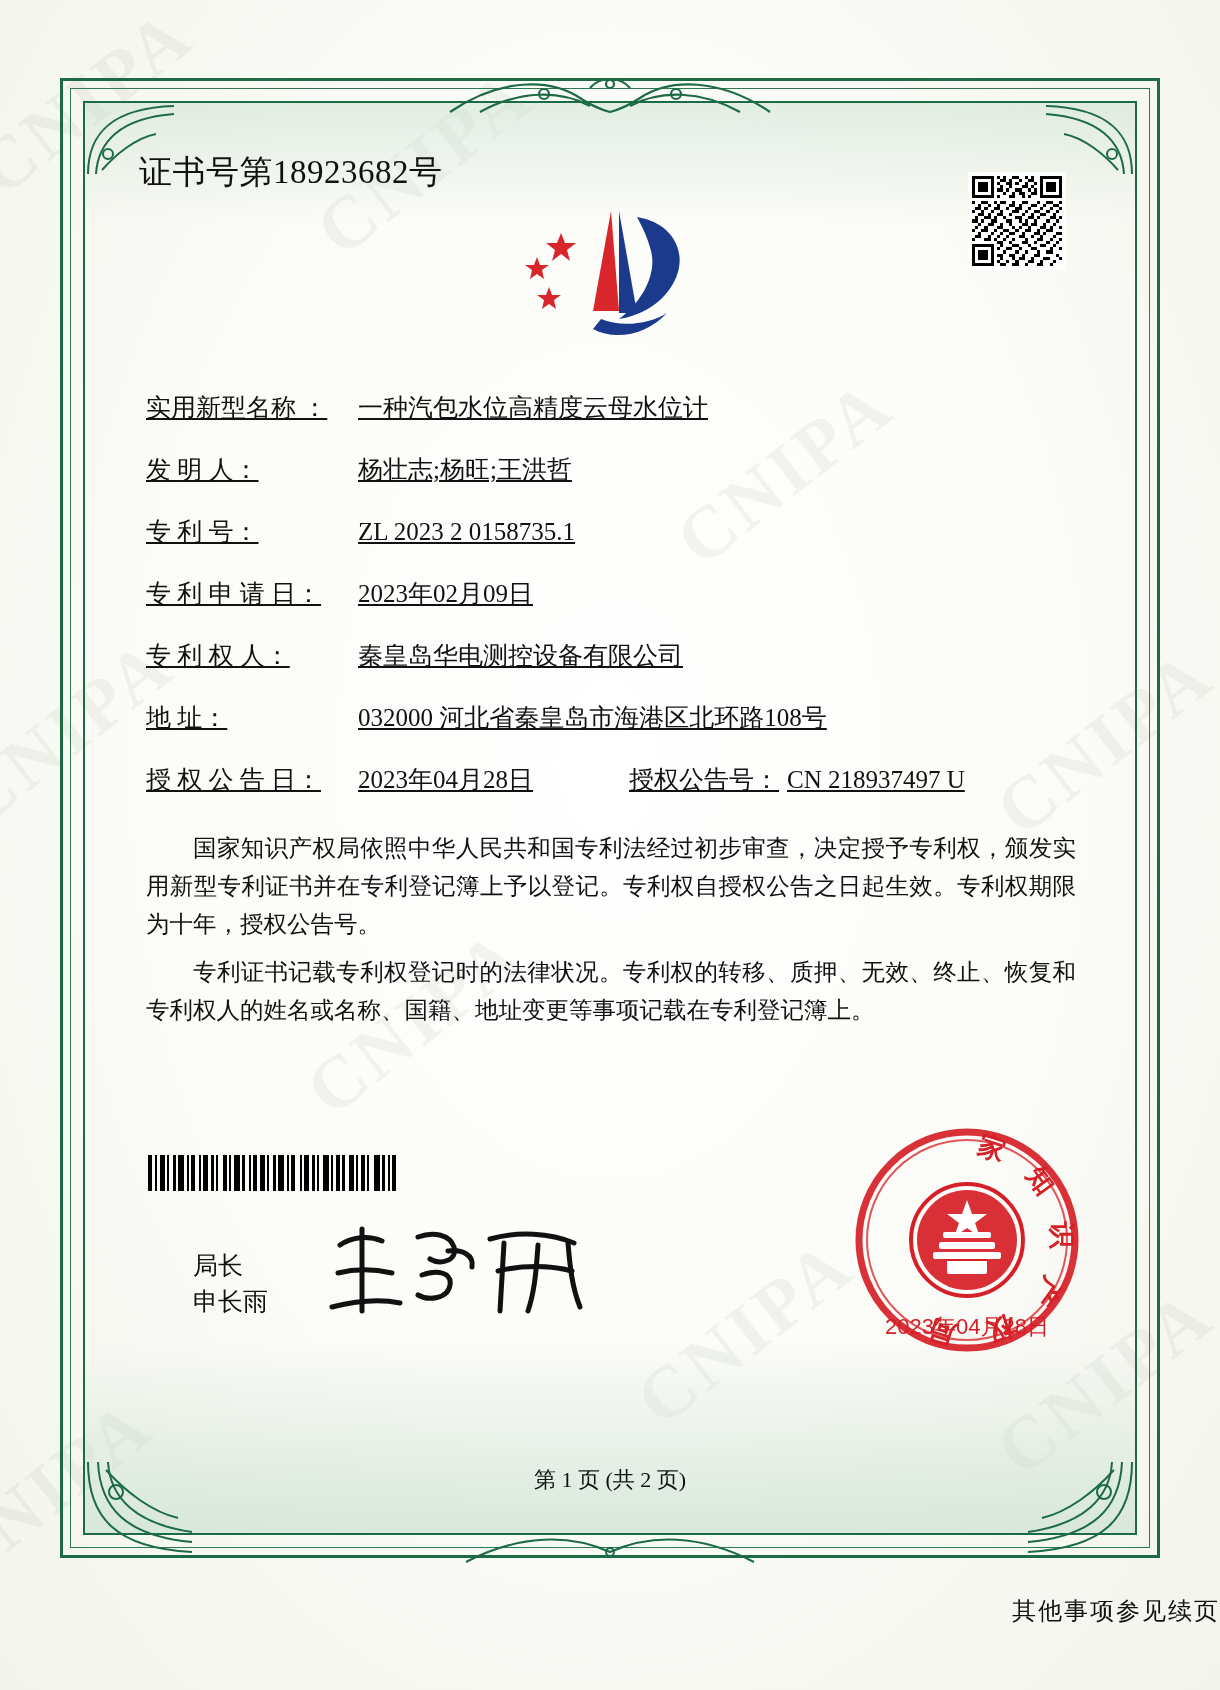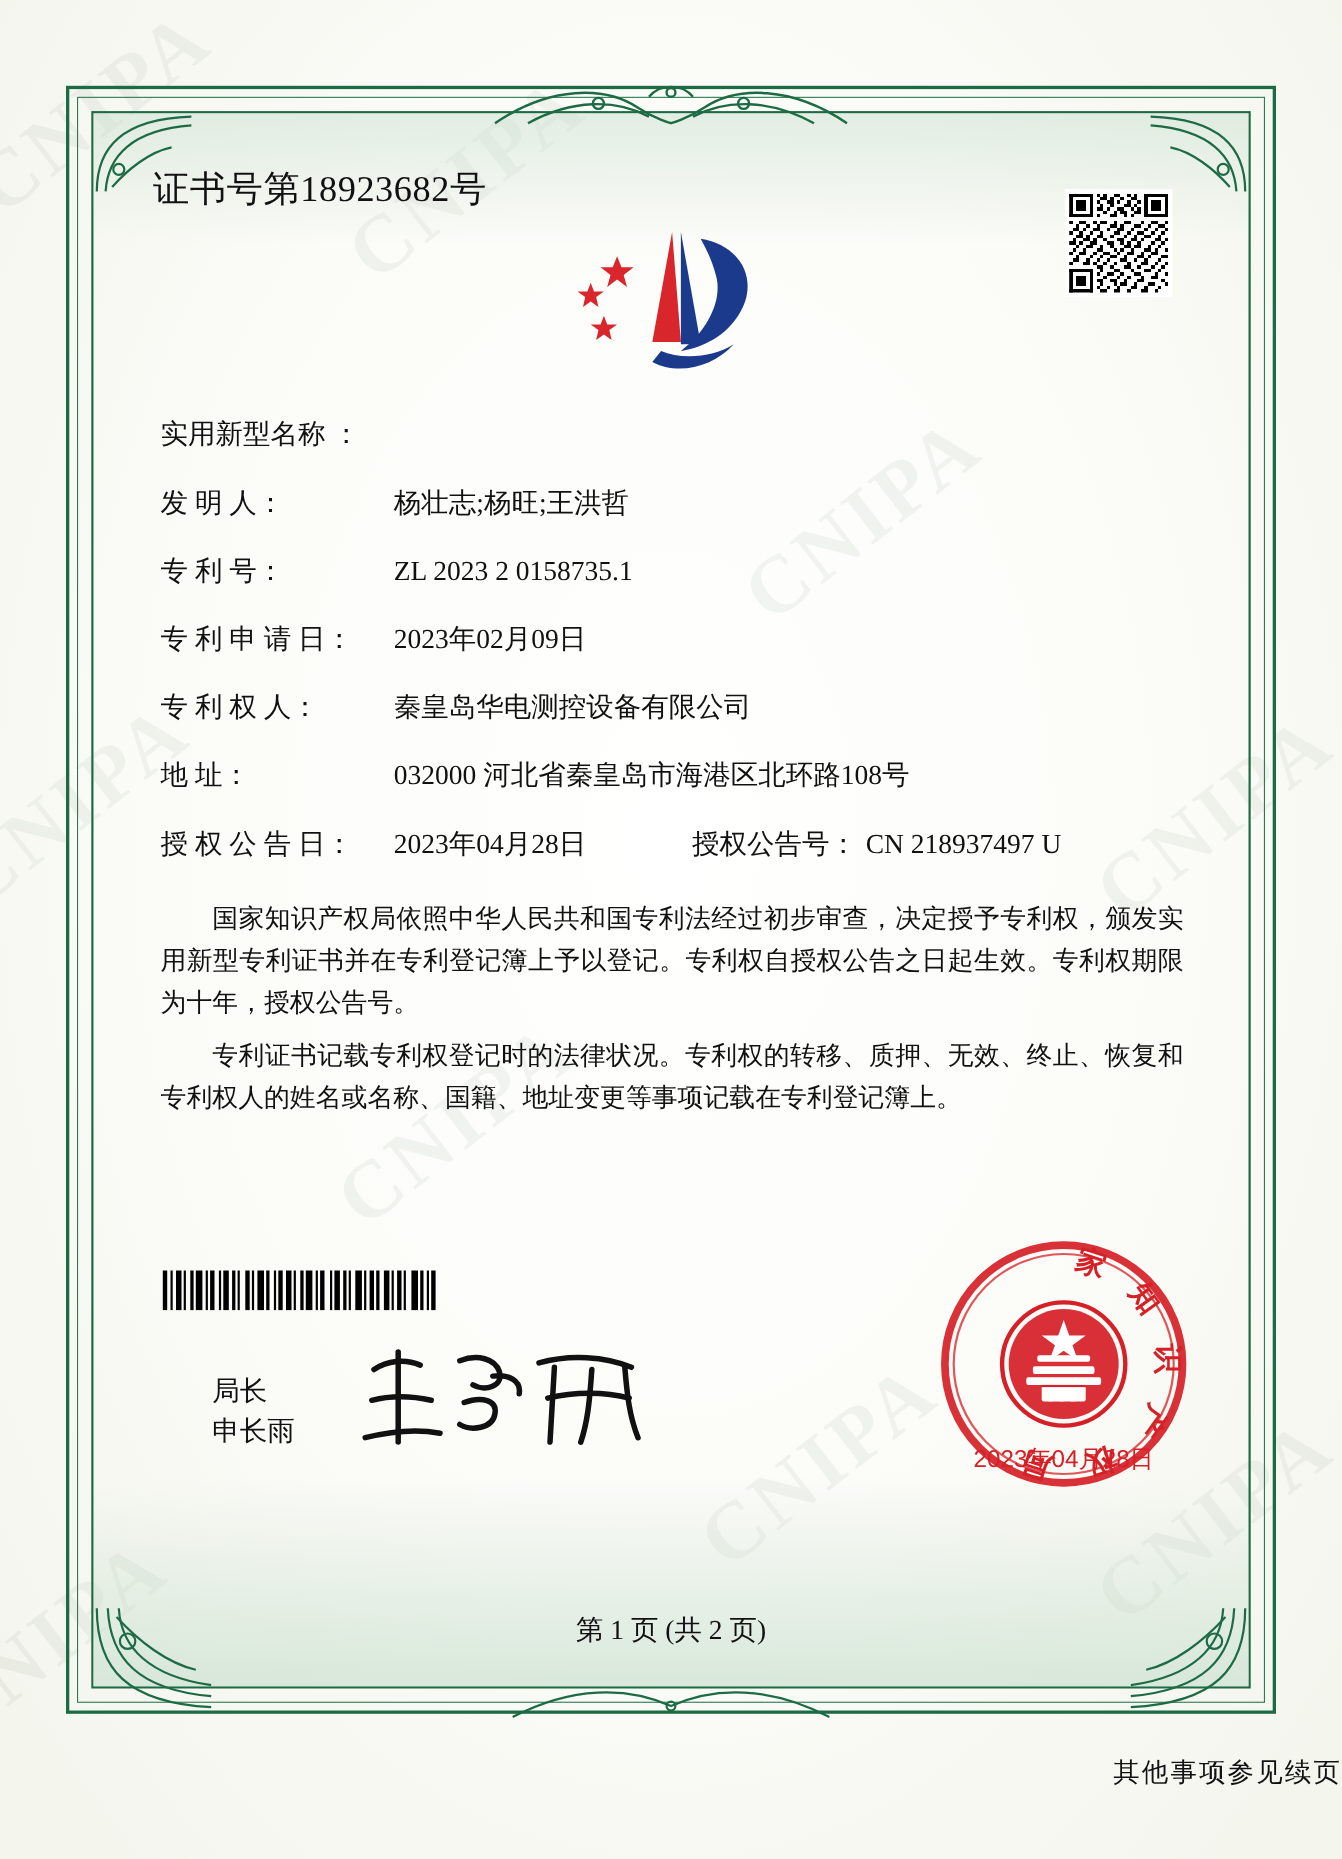--- a/index.html
+++ b/index.html
@@ -142,24 +142,25 @@
     text-align: center;
     font-size: 58px;
     font-weight: 700;
     letter-spacing: 8px;
     margin-top: 12px;
     color: #0a0a0a;
     font-family: "Liberation Serif", "DejaVu Serif", serif;
   }
 
   .fields {
-    margin-top: 32px;
+    margin-top: 44px;
     margin-left: 36px;
     font-size: 25px;
     line-height: 1.0;
+    text-decoration: underline;
   }
   .field-row {
     display: flex;
     align-items: baseline;
     margin-bottom: 37px;
     white-space: nowrap;
   }
   .f-label {
     display: inline-block;
     color: #111;
@@ -230,21 +231,21 @@
     width: 236px;
     height: 236px;
   }
 
   .page-no {
     position: absolute;
     left: 0;
     right: 0;
     top: 1465px;
     text-align: center;
-    font-size: 25px;
+    font-size: 22px;
     color: #111;
   }
 
   .footer-note {
     position: absolute;
     left: 0;
     right: 0;
     top: 1595px;
     text-align: right;
     font-size: 24px;
@@ -566,20 +567,21 @@
         <path d="M122 16 C 160 22, 176 56, 156 86 C 142 108, 118 116, 104 118 C 128 100, 142 72, 136 50 C 132 34, 126 24, 122 16 Z" fill="#1b3a8c"></path>
         <path d="M86 118 C 104 126, 134 124, 152 112 C 132 134, 100 140, 78 128 Z" fill="#1b3a8c"></path>
       </svg>
     </div>
 
 
     <div class="fields">
 
       <div class="field-row">
         <span class="f-label w8">实用新型名称 ：</span>
+        <span class="f-value">一种汽包水位高精度云母水位计</span>
       </div>
 
       <div class="field-row">
         <span class="f-label w8">发    明    人：</span>
         <span class="f-value">杨壮志;杨旺;王洪哲</span>
       </div>
 
       <div class="field-row">
         <span class="f-label w8">专    利    号：</span>
         <span class="f-value">ZL 2023 2 0158735.1</span>

